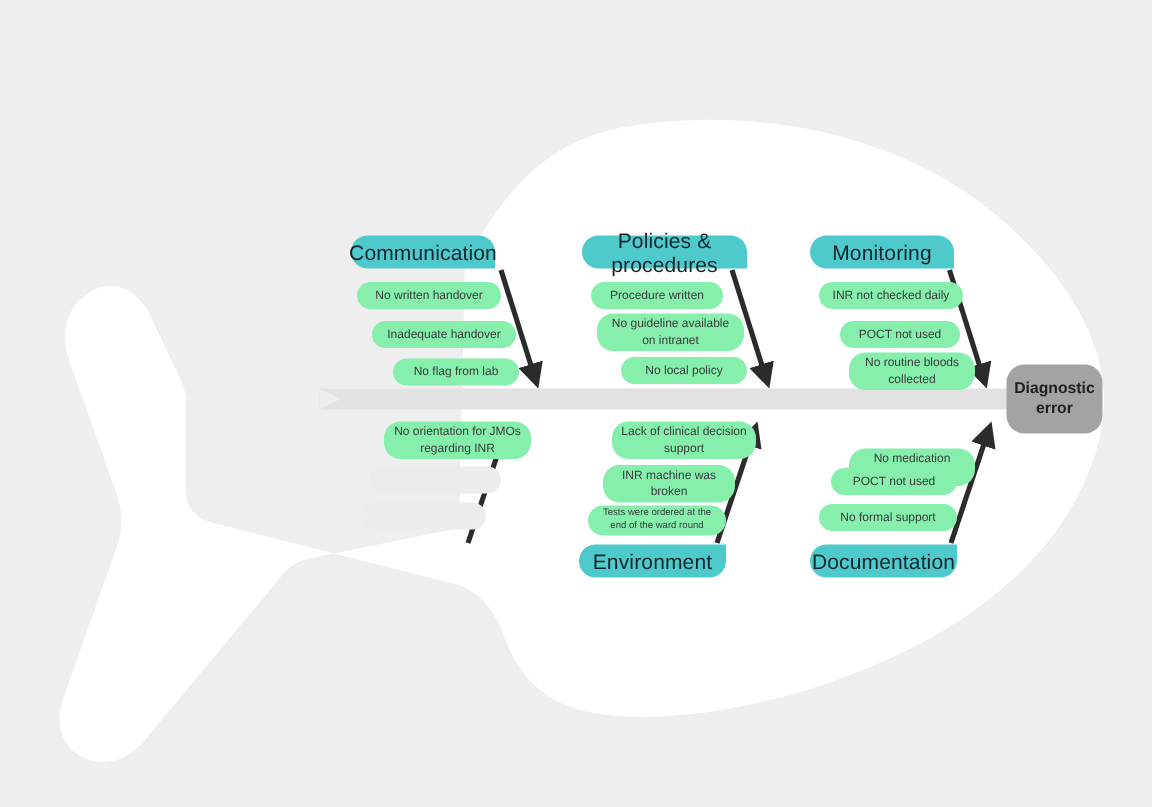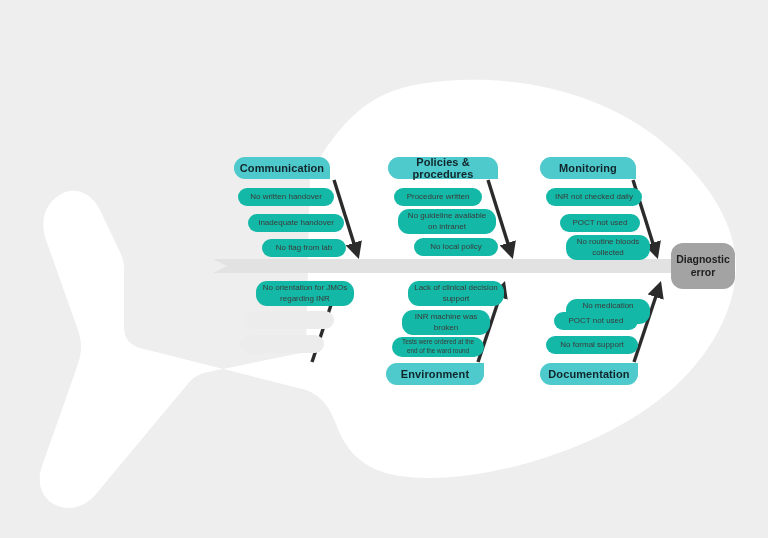--- a/index.html
+++ b/index.html
@@ -43,38 +43,38 @@
     font-size:10.5px;font-weight:bold;
     line-height:1.25;
     text-align:center;
   }
 
   
   .cat-label{
     position:absolute;
     background:#4ec9cc;
     color:#11262b;
-    font-size:11px;
-    font-weight:bold;
+    font-size:14px;
+    font-weight:normal;
     display:flex;align-items:center;justify-content:center;
     text-align:center;
     height:22px;
     letter-spacing:.1px;
   }
   .cat-label.top{
     border-radius:11px 11px 0 11px;
   }
   .cat-label.bottom{
     border-radius:11px 0 11px 11px;
   }
 
   
   .pill{
     position:absolute;
-    background:#14b8a6;
+    background:#86efac;
     border-radius:11px;
     color:#3a3a3a;
     font-size:8px;
     display:flex;align-items:center;justify-content:center;
     text-align:center;
     line-height:1.3;
     padding:0 6px;
     box-sizing:border-box;
   }
   .pill.tiny{font-size:6.4px;line-height:1.35;}

